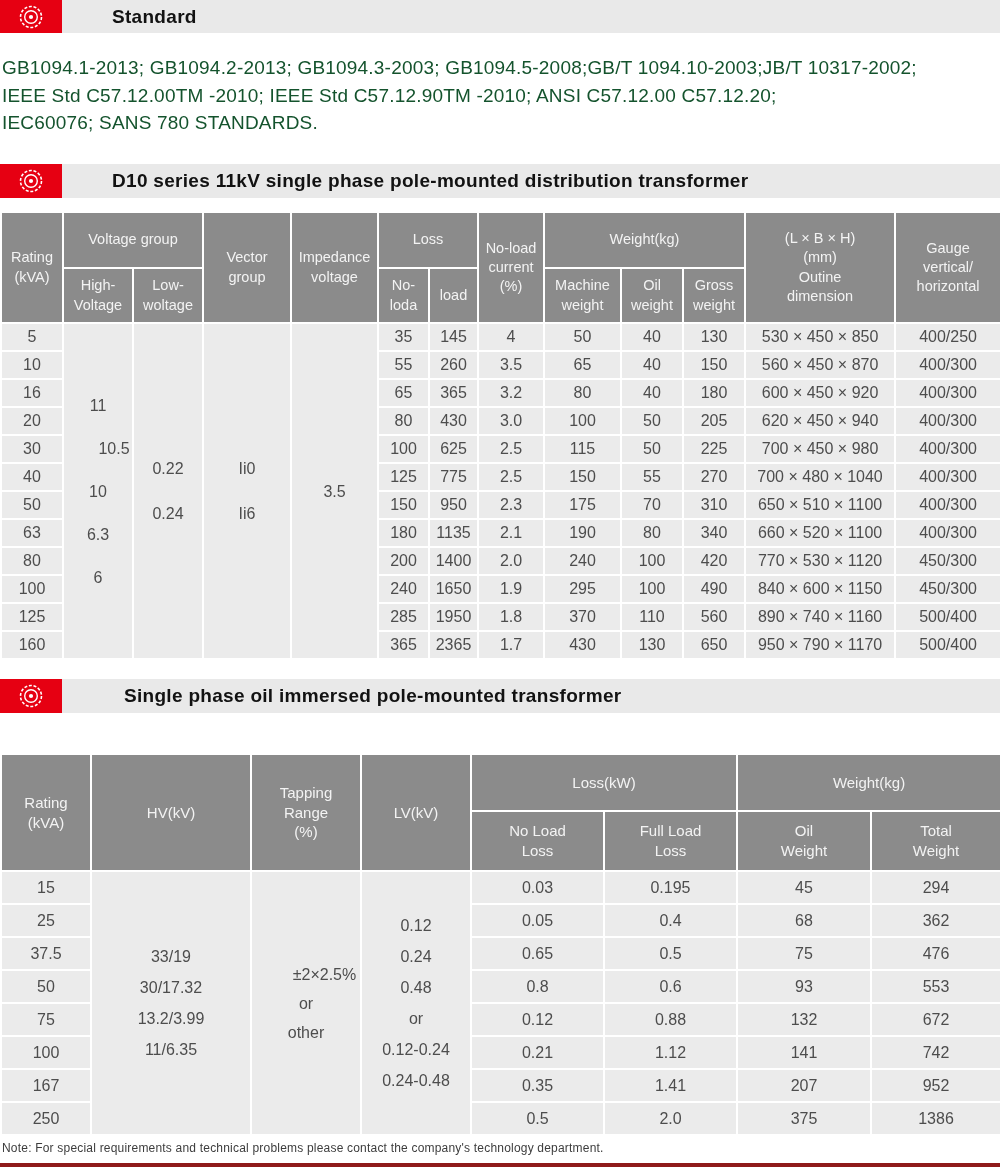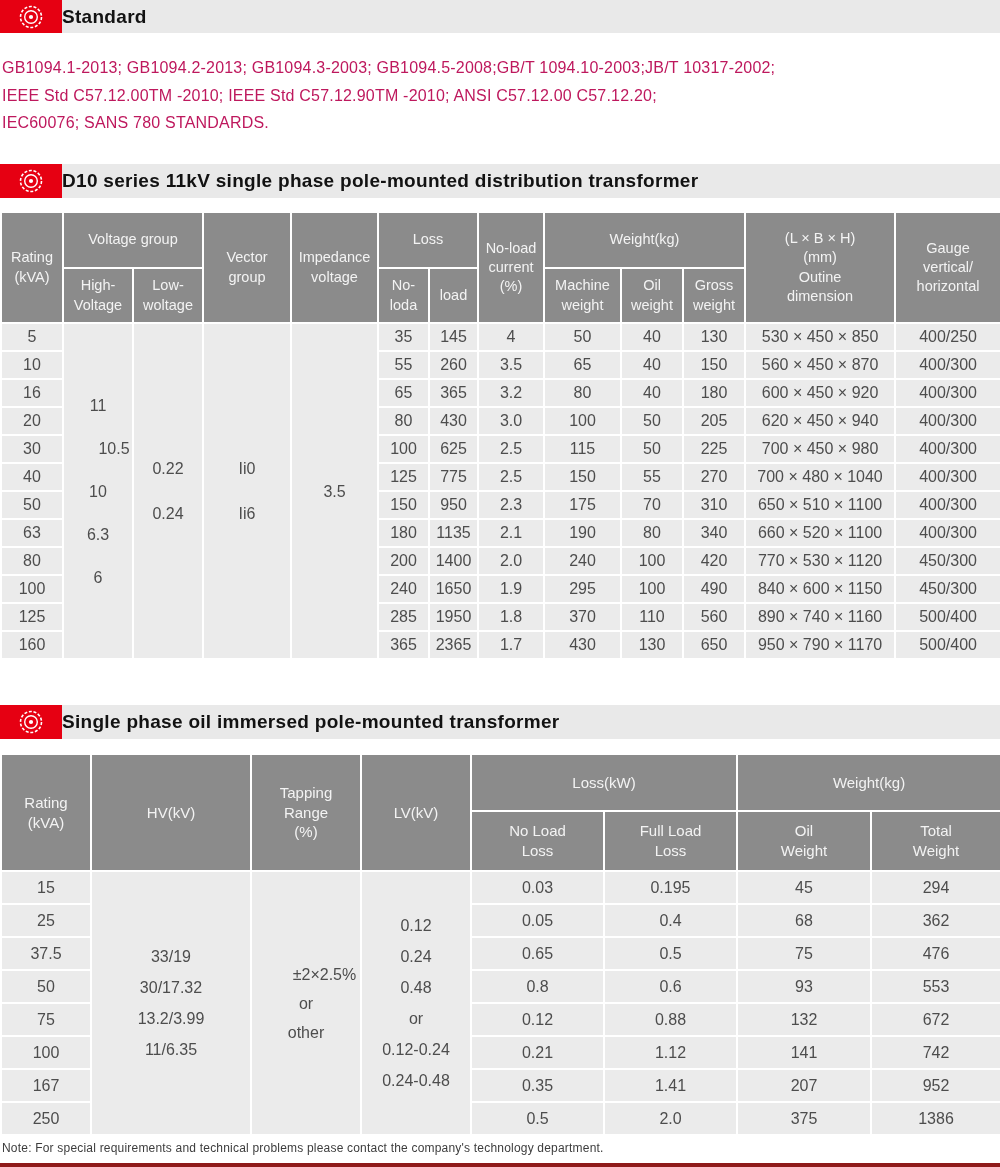--- a/index.html
+++ b/index.html
@@ -11,28 +11,28 @@
   }
   .bar {
     position:absolute; left:0; width:1000px; height:34px;
     background:#e9e9e9; display:flex; align-items:center;
   }
   .badge {
     position:absolute; left:0; top:0; width:62px; height:100%;
     background:#e60012; display:flex; align-items:center; justify-content:center;
   }
   .bar .title {
-    margin-left:62px; font-size:19px; font-weight:bold; color:#121212; letter-spacing:.3px;
+    margin-left:112px; font-size:19px; font-weight:bold; color:#121212; letter-spacing:.3px;
   }
   #bar-standard { top:0; height:33px; }
   #bar-d10 { top:164px; }
-  #bar-single { top:705px; }
+  #bar-single { top:679px;padding-left:12px; }
   .standards {
     position:absolute; left:2px; top:54px; width:960px;
-    font-size:16px; color:#be185d; line-height:27.5px; letter-spacing:.2px;
+    font-size:19px; color:#14532d; line-height:27.5px; letter-spacing:.2px;
   }
   table {
     position:absolute; left:0; width:1000px;
     border-collapse:collapse; table-layout:fixed;
   }
   #table1 { top:211px; }
   #table2 { top:753px; }
   th {
     background:#8b8b8b; color:#f3f3f3; font-weight:normal;
     white-space:pre-line; border:2px solid #fff;

